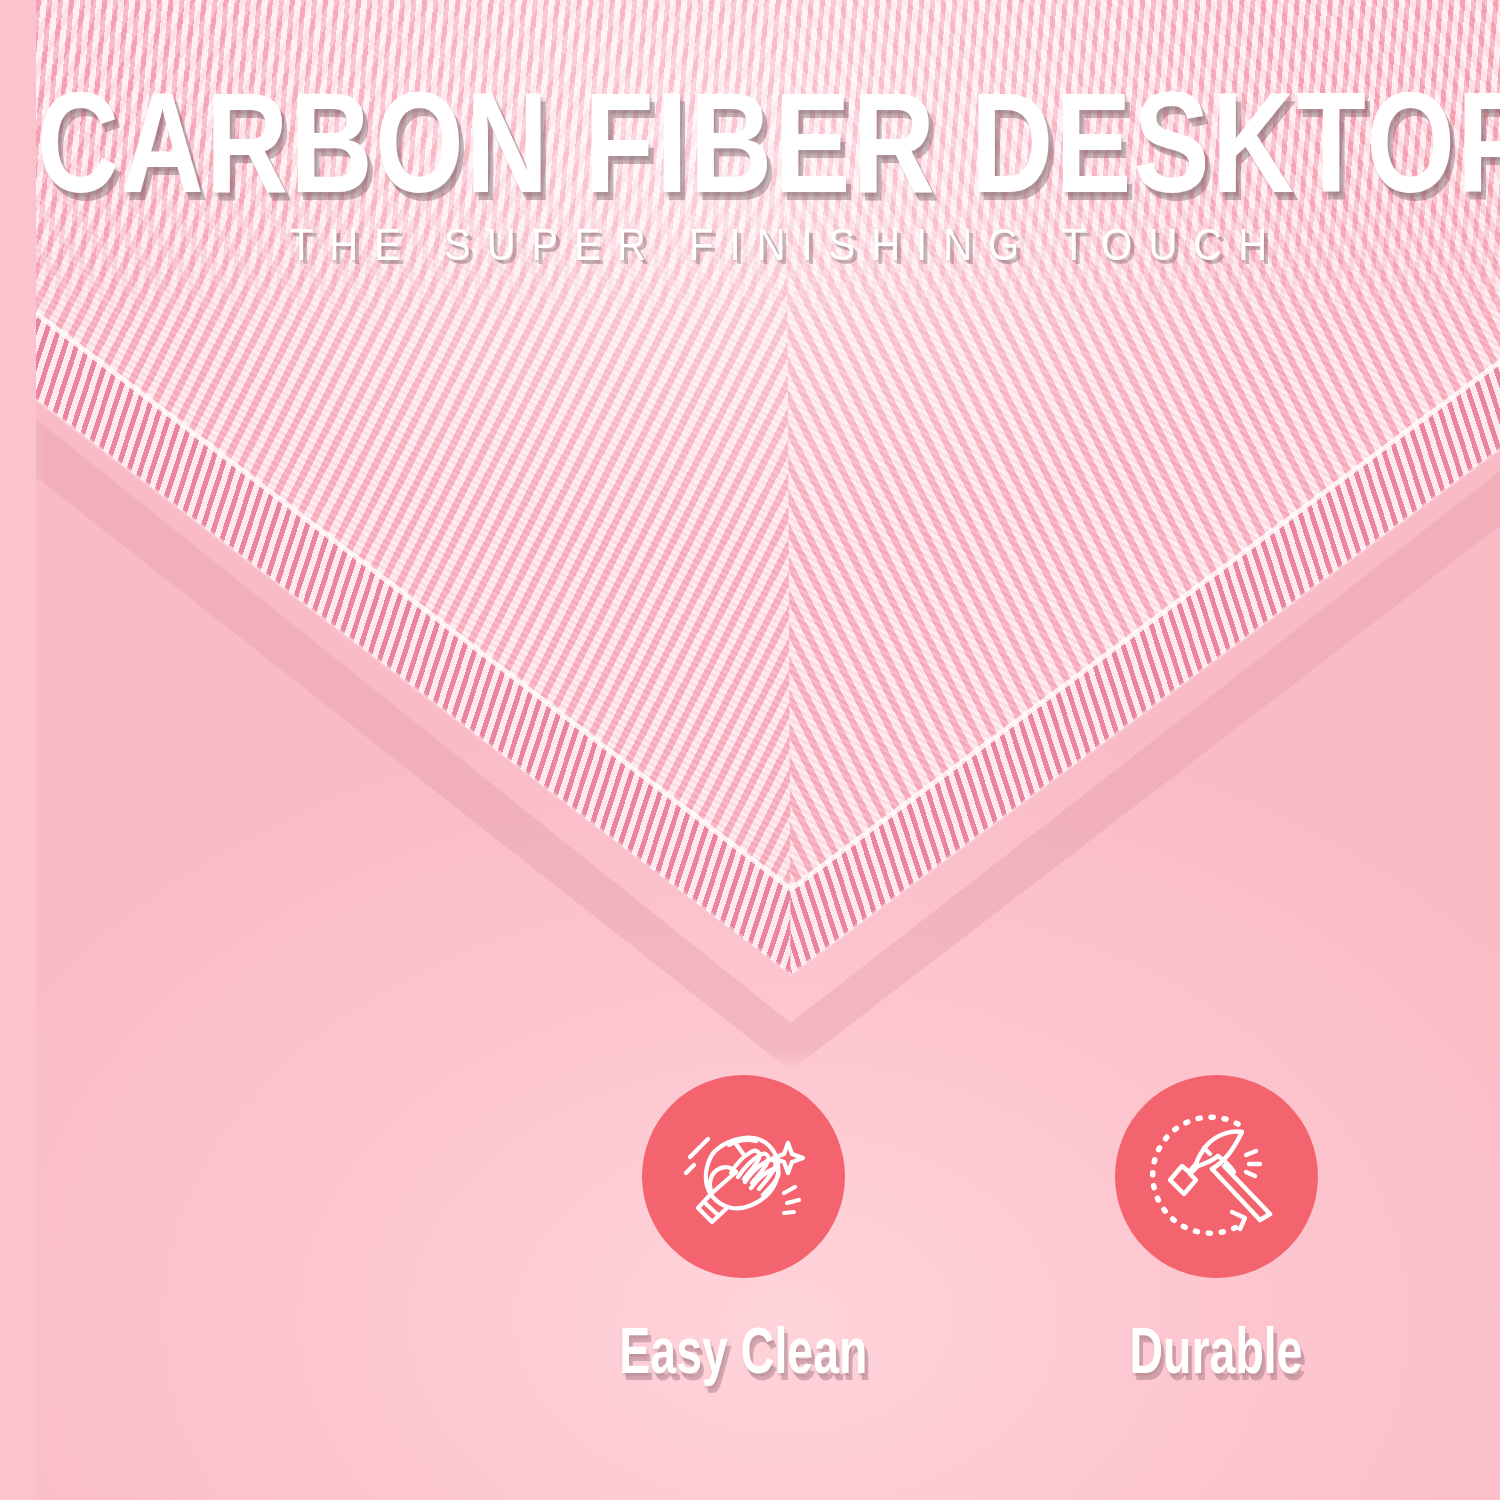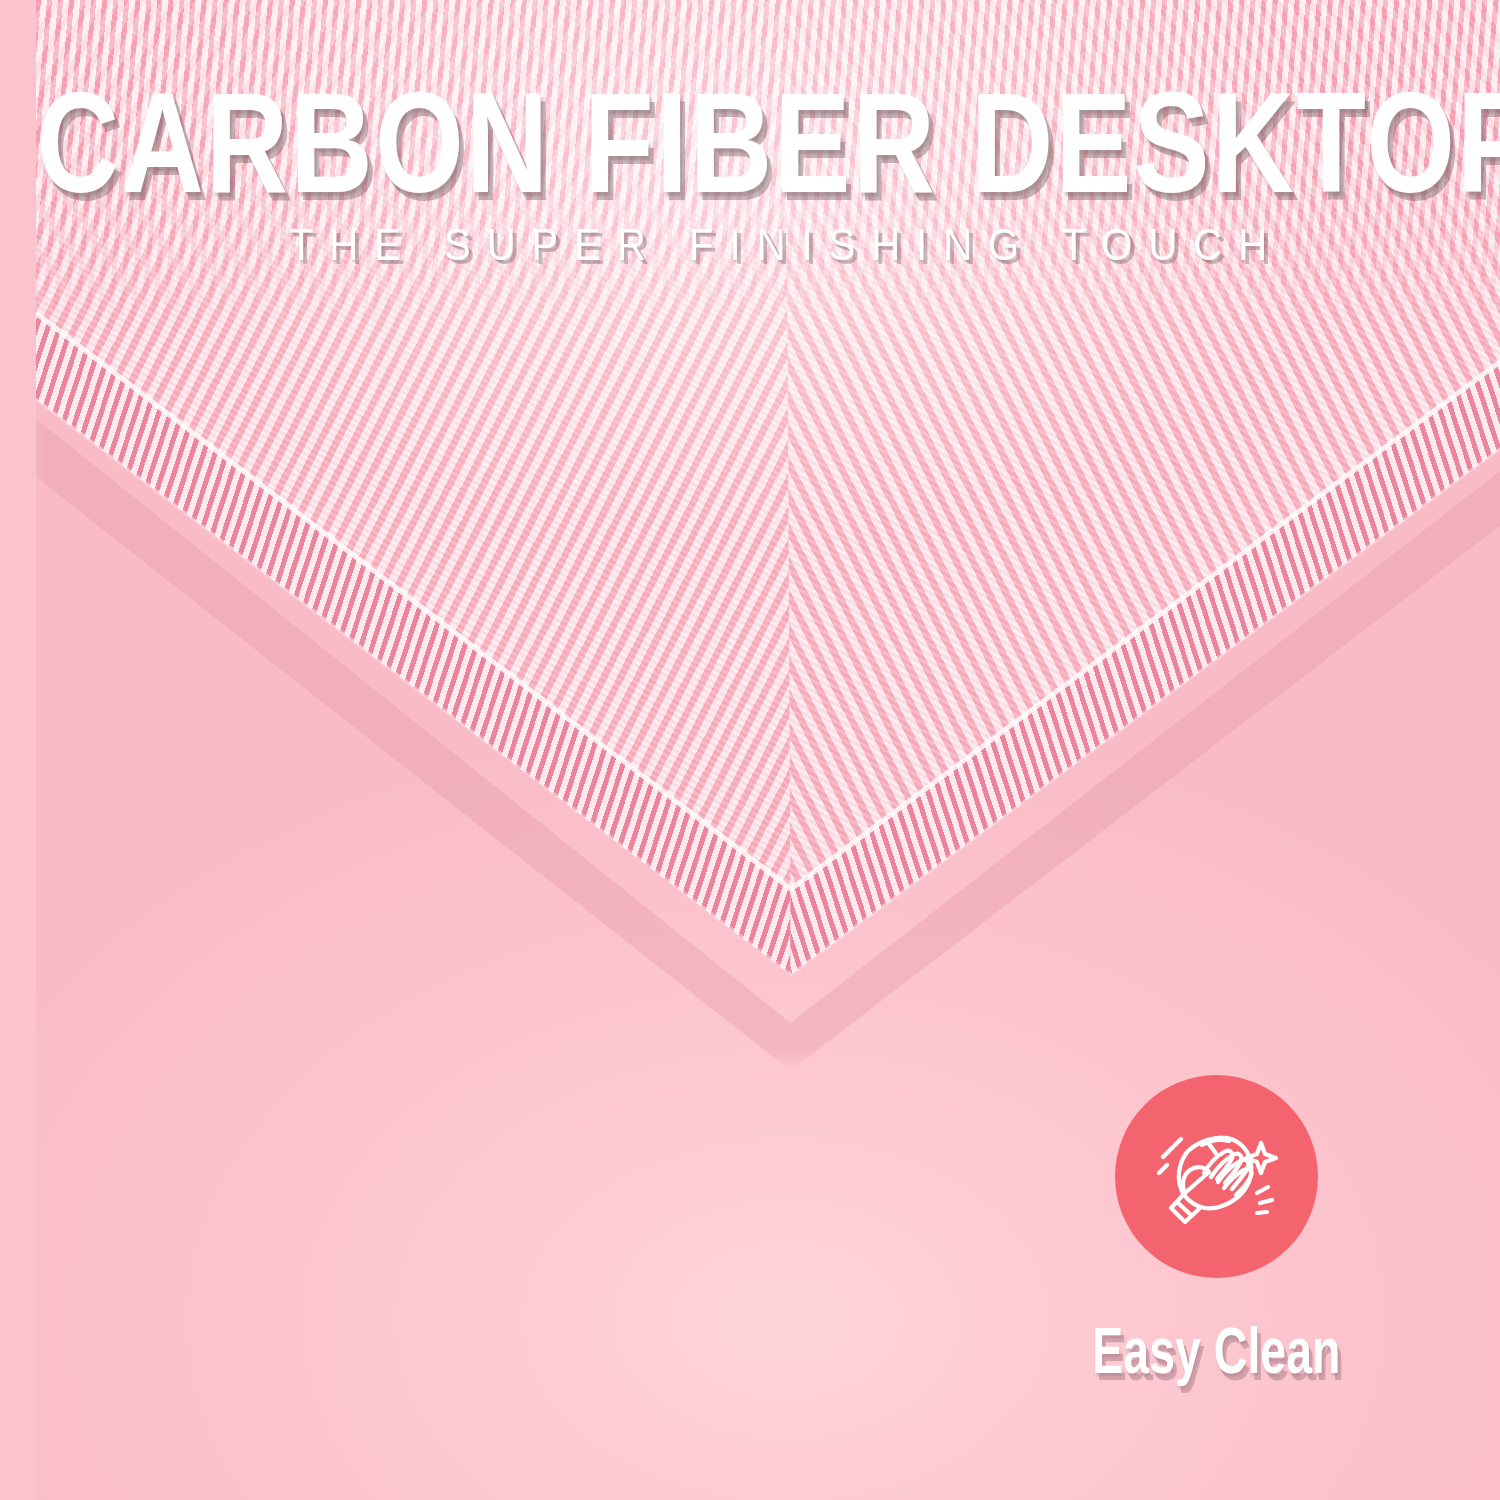--- a/index.html
+++ b/index.html
@@ -235,15 +235,50 @@
             <path d="M110 86 L121 80"></path>
             <path d="M113 96 L125 93"></path>
             <path d="M110 106 L120 105"></path>
           </svg>
         </span>
       </div>
       <div class="feature-label">Easy Clean</div>
     </div>
 
 
+    <div class="feature">
+      <div class="badge">
+        <span>
+          <svg width="142" height="142" viewBox="0 0 142 142" fill="none" stroke="#ffffff" stroke-width="4.4" stroke-linecap="round" stroke-linejoin="round">
+
+            <path d="M92 18 A58 58 0 1 0 96 118" stroke-dasharray="2 11" stroke-width="5.5"></path>
+            <path d="M86 106 L99 112 L94 123"></path>
+
+            <path d="M96 26
+                     C84 24 70 29 61 39
+                     C56 45 52 52 50 58
+                     L43 66
+                     L36 60
+                     L24 74
+                     L38 88
+                     L50 74
+                     L44 68
+                     L52 60
+                     C58 58 66 55 72 50"></path>
+            <path d="M96 26 C92 34 88 42 82 49 C77 55 71 60 66 63"></path>
+            <path d="M72 50 C78 54 84 60 88 66"></path>
+            <path d="M58 42 L64 48"></path>
+
+            <path d="M78 60 L124 108"></path>
+            <path d="M66 63 L114 114"></path>
+            <path d="M114 114 L124 108"></path>
+
+            <path d="M100 49 L110 45"></path>
+            <path d="M103 58 L114 58"></path>
+            <path d="M100 66 L109 70"></path>
+          </svg>
+        </span>
+      </div>
+      <div class="feature-label">Durable</div>
+    </div>
 
   </div>
 </div>
 
 </body></html>

